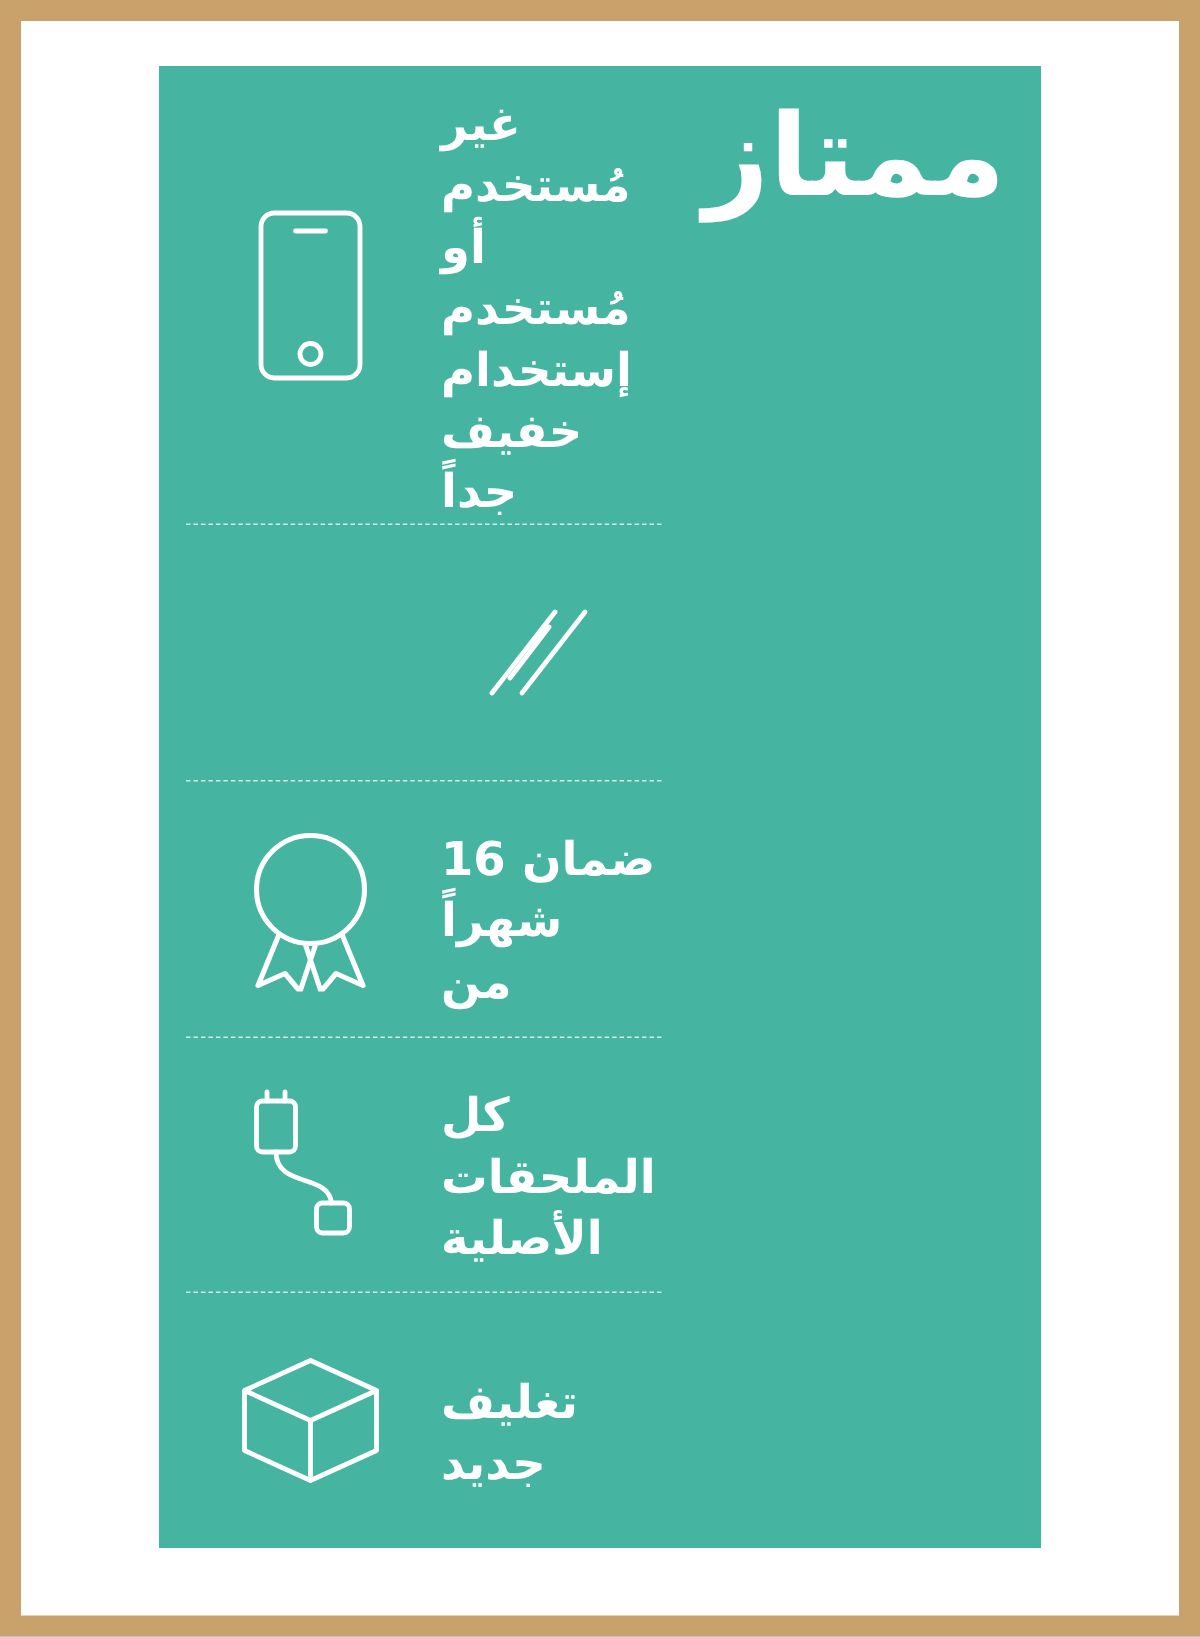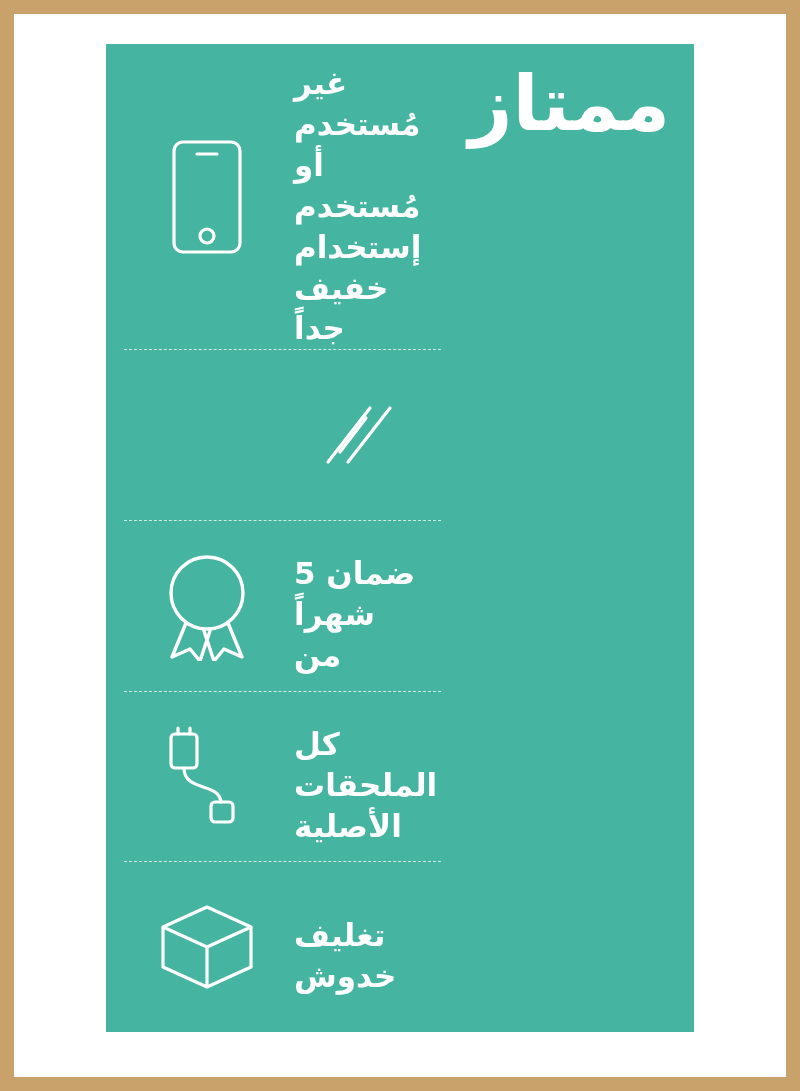--- a/index.html
+++ b/index.html
@@ -136,21 +136,21 @@
             <svg width="96" height="78" viewBox="0 0 96 78" fill="none" stroke="#ffffff" stroke-width="3.2" stroke-linecap="round">
               <line x1="14" y1="66" x2="56" y2="12"></line>
               <line x1="34" y1="66" x2="76" y2="12"></line>
               <line x1="26" y1="56" x2="52" y2="22"></line>
             </svg>
           </div>
         </div>
 
 
         <div class="row">
-          <div class="row-text">ضمان 5 شهراً
+          <div class="row-text">ضمان 16 شهراً
 من</div>
           <div class="row-icon">
             <svg width="110" height="112" viewBox="0 0 110 112" fill="none" stroke="#ffffff" stroke-width="3.4" stroke-linejoin="round" stroke-linecap="round">
               <circle cx="55" cy="44" r="36"></circle>
               <path d="M34 74 L20 108 L38 100 L48 112 L58 82"></path>
               <path d="M76 74 L90 108 L72 100 L62 112 L52 82"></path>
             </svg>
           </div>
         </div>
 
@@ -162,21 +162,21 @@
               <rect x="12" y="8" width="26" height="34" rx="4"></rect>
               <line x1="19" y1="2" x2="19" y2="8"></line>
               <line x1="31" y1="2" x2="31" y2="8"></line>
               <path d="M25 42 C25 66 60 56 62 76"></path>
               <rect x="52" y="76" width="22" height="20" rx="4"></rect>
             </svg>
           </div>
         </div>
 
         <div class="row">
-          <div class="row-text">تغليف خدوش</div>
+          <div class="row-text">تغليف جديد</div>
           <div class="row-icon">
             <svg width="100" height="92" viewBox="0 0 100 92" fill="none" stroke="#ffffff" stroke-width="3.2" stroke-linejoin="round">
               <polygon points="50,6 94,26 50,46 6,26"></polygon>
               <polyline points="6,26 6,66 50,86 94,66 94,26"></polyline>
               <line x1="50" y1="46" x2="50" y2="86"></line>
             </svg>
           </div>
         </div>
 
       </div>

